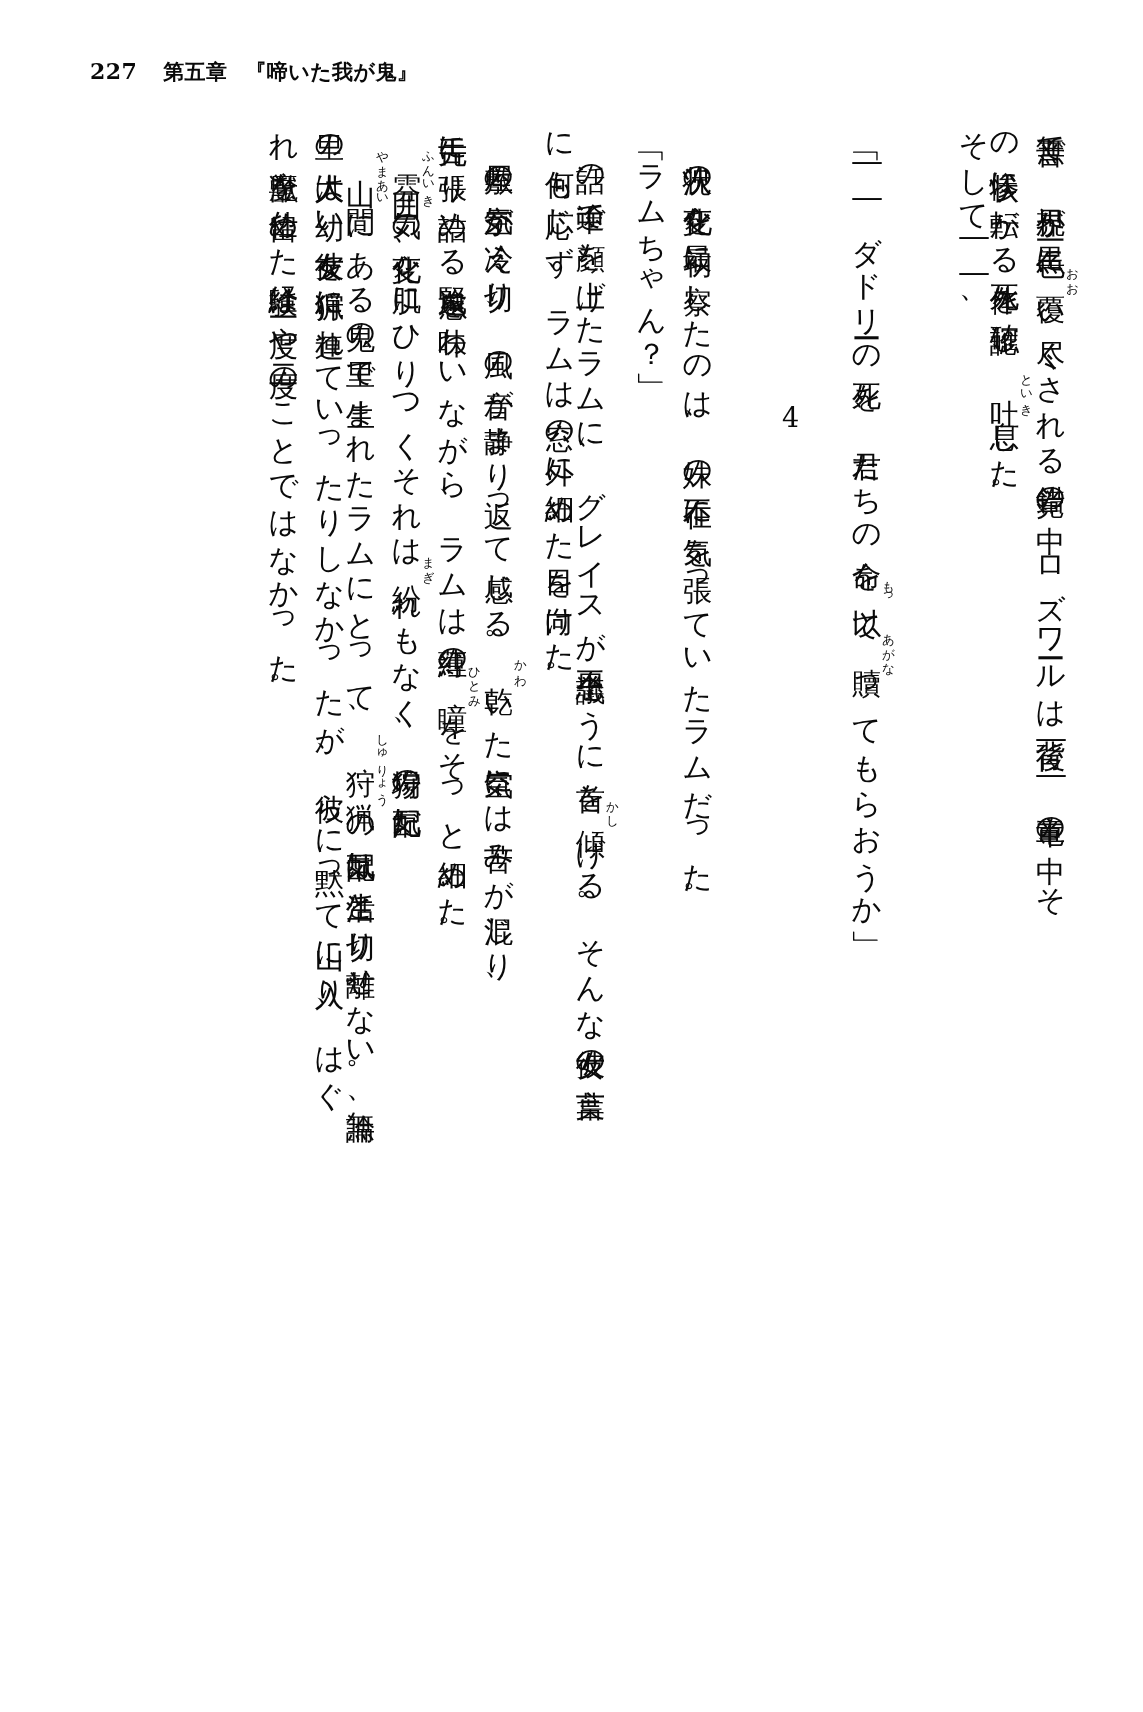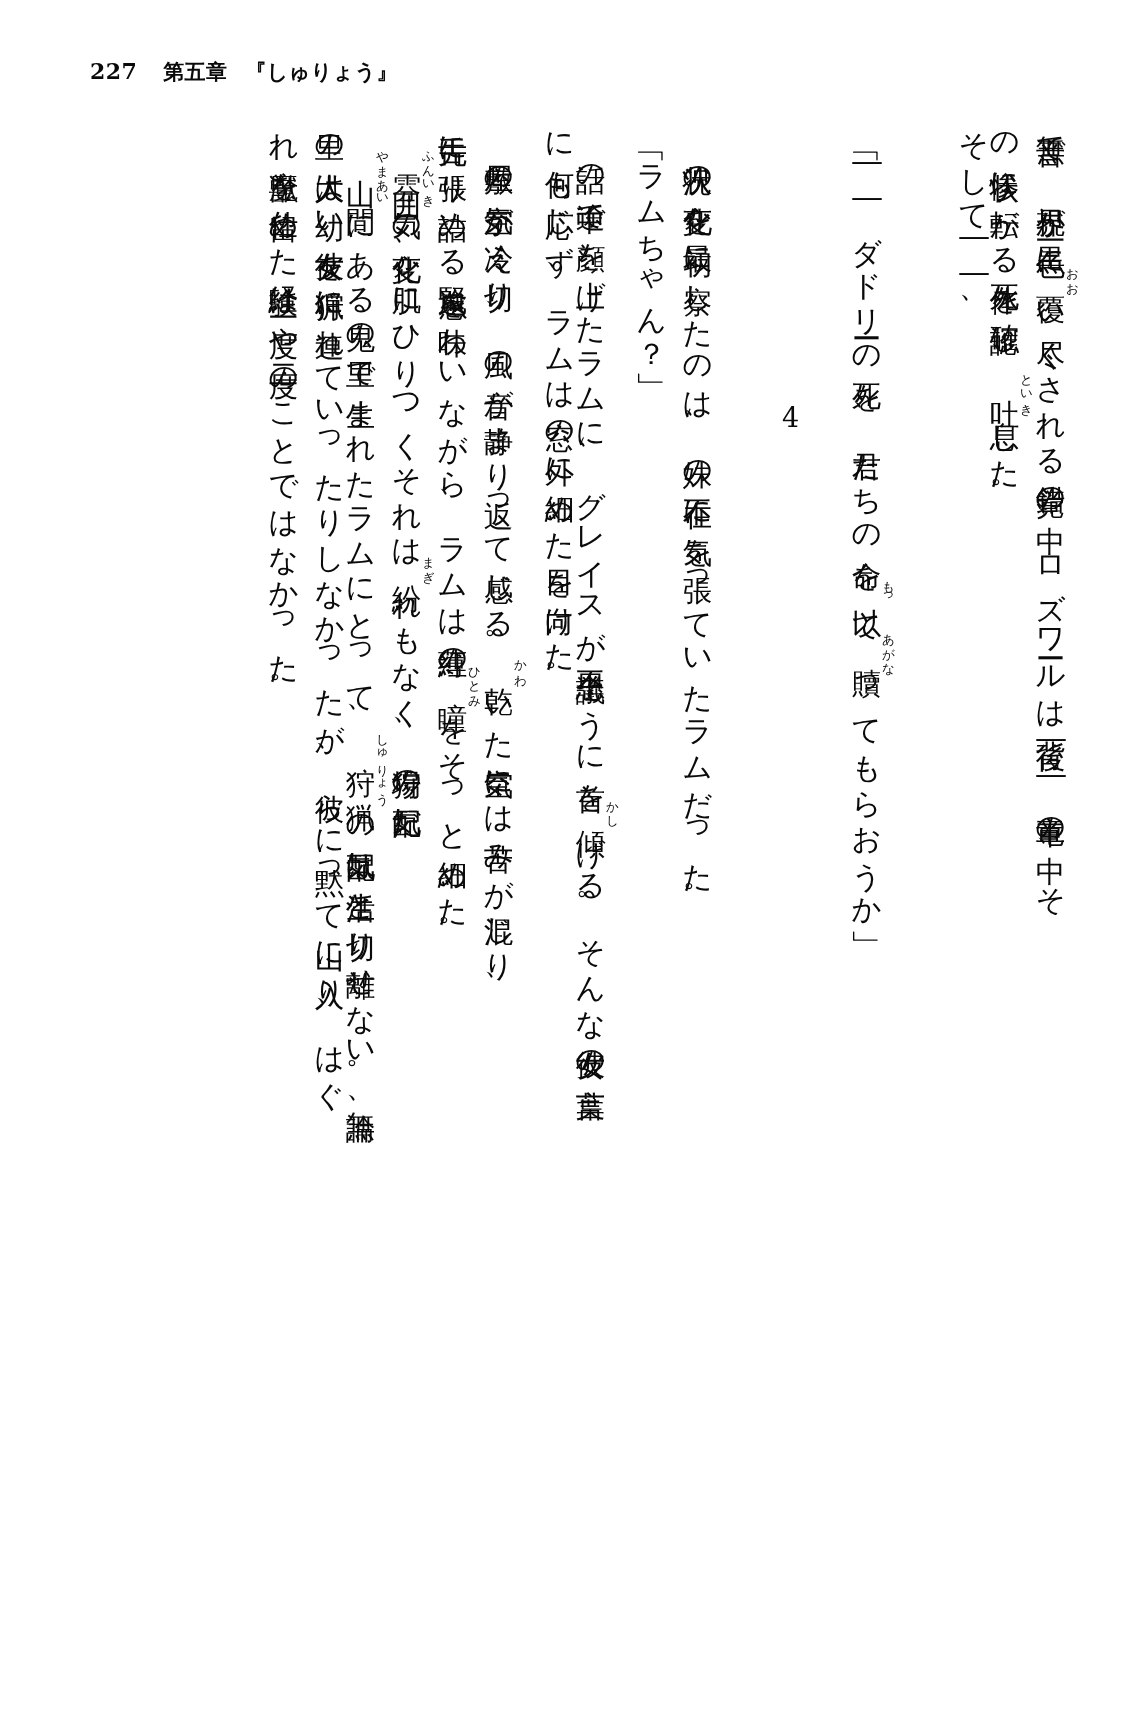--- a/index.html
+++ b/index.html
@@ -84,21 +84,21 @@
   }
 </style>
 </head>
 <body>
 
 <div class="page">
 
   <div class="header">
     <span class="page-number">227</span>
     <span class="chapter-title">
-      <span>第五章</span><span class="chapter-name">『しゅりょう』</span>
+      <span>第五章</span><span class="chapter-name">『啼いた我が鬼』</span>
     </span>
   </div>
 
   <div class="body-area">
 
     <div class="vcol">無音で、視界が黒一色に<ruby>覆<rt>おお</rt></ruby>い尽くされる錯覚の中、ロズワールは背後――竜車の中、そ</div>
 
     <div class="vcol">の惨状に転がる死体を確認し、<ruby>吐息<rt>といき</rt></ruby>した。</div>
 
     <div class="vcol">そして――、</div>

